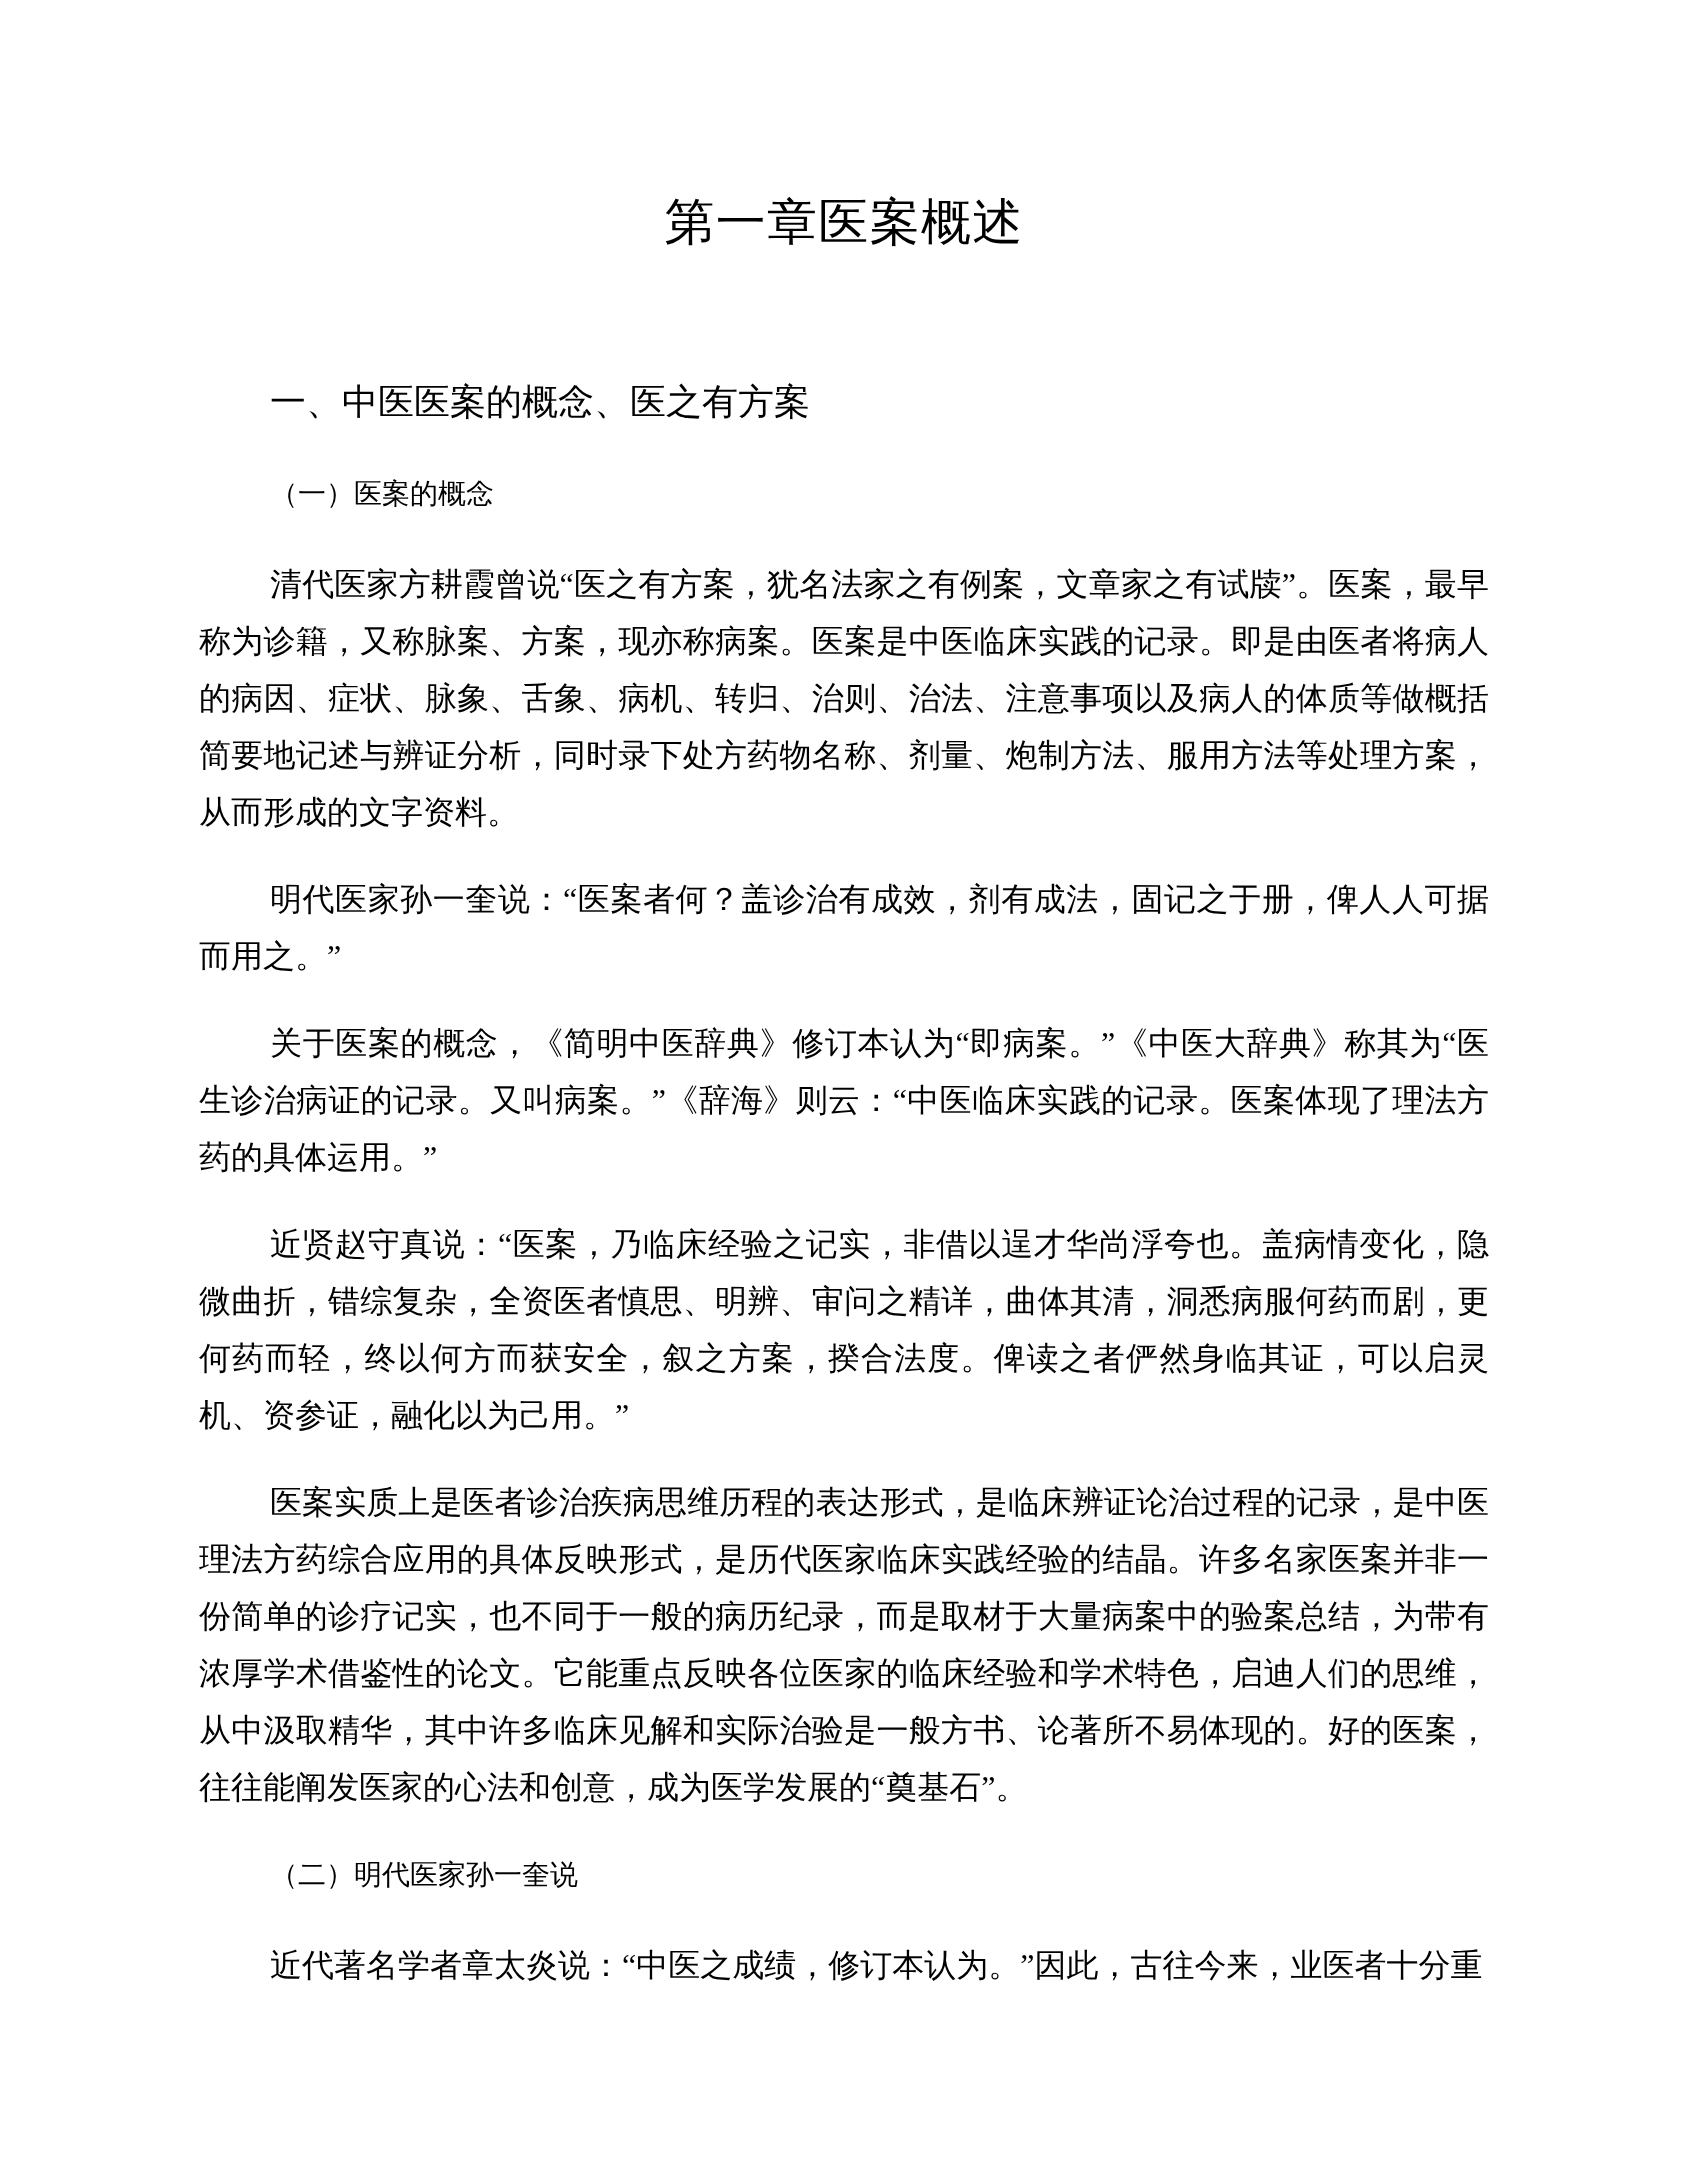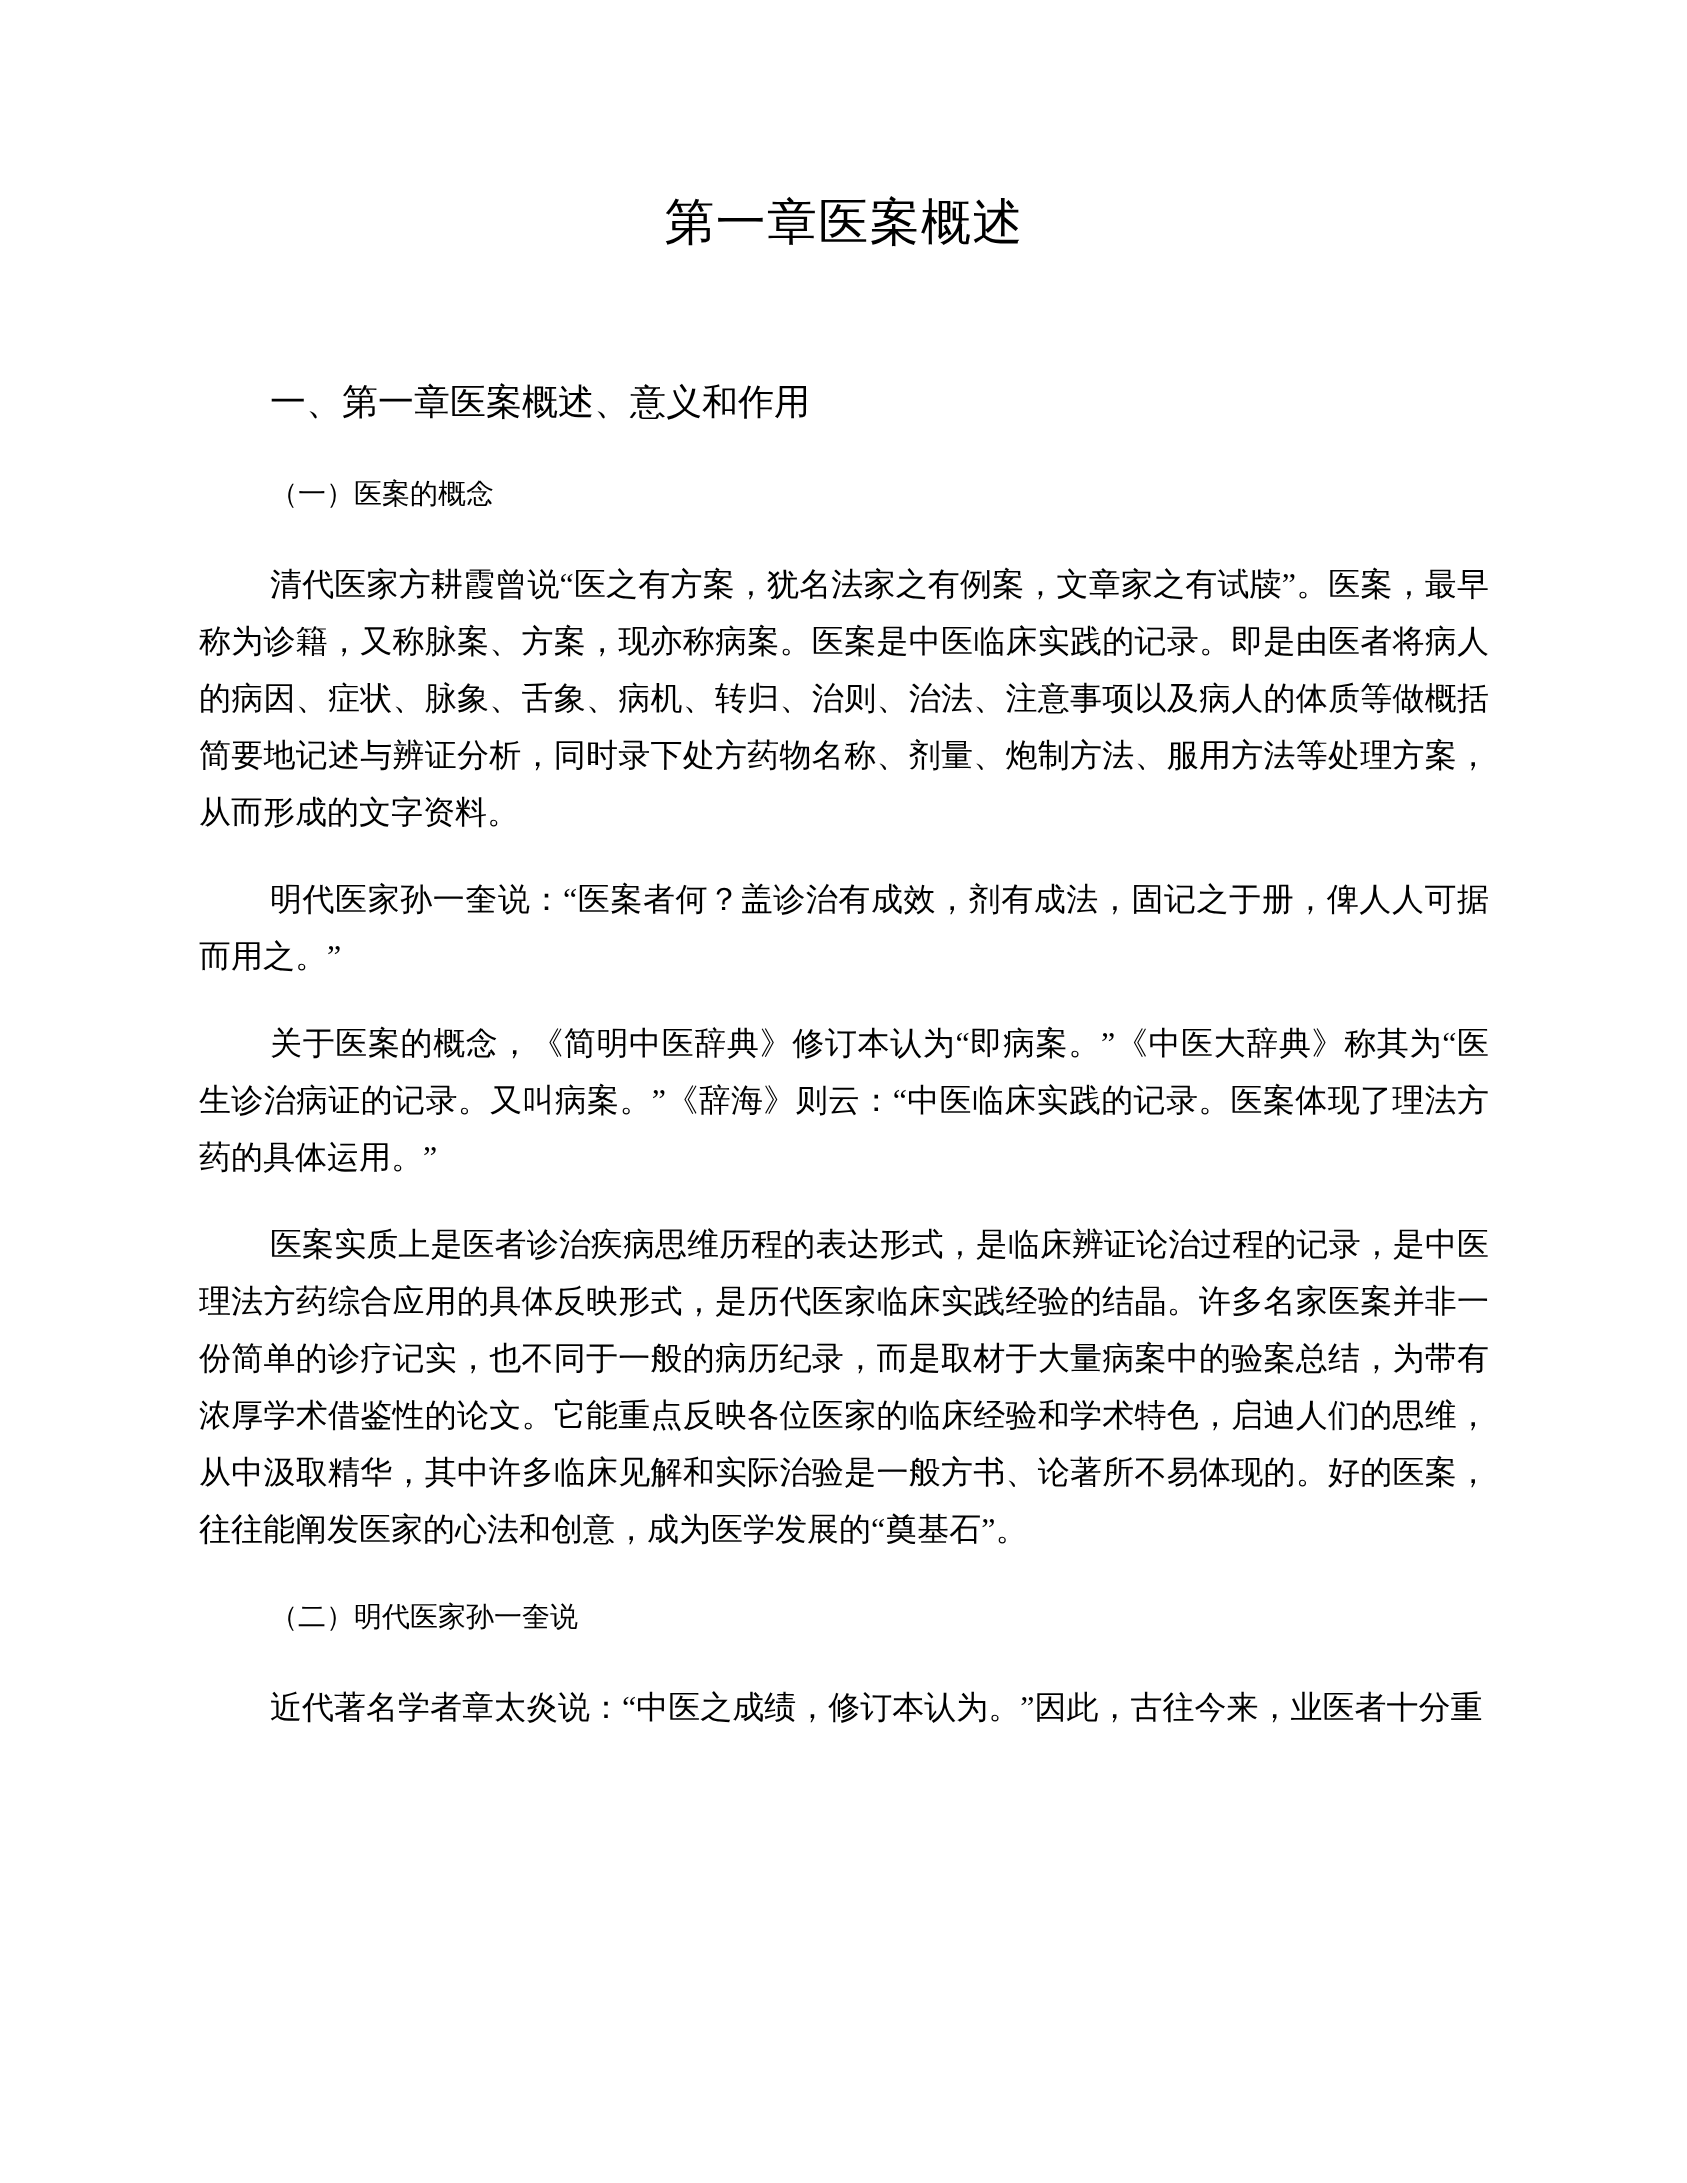--- a/index.html
+++ b/index.html
@@ -51,30 +51,31 @@
     text-align-last: left;
   }
 </style>
 </head>
 <body>
 
 <div class="page">
 
   <h1 class="doc-title">第一章医案概述</h1>
 
-  <div class="section-heading">一、第一章医案概述、意义和作用</div>
+  <div class="section-heading">一、中医医案的概念、医之有方案</div>
 
   <div class="sub-heading">（一）医案的概念</div>
 
   <p class="body-para">清代医家方耕霞曾说“医之有方案，犹名法家之有例案，文章家之有试牍”。医案，最早称为诊籍，又称脉案、方案，现亦称病案。医案是中医临床实践的记录。即是由医者将病人的病因、症状、脉象、舌象、病机、转归、治则、治法、注意事项以及病人的体质等做概括简要地记述与辨证分析，同时录下处方药物名称、剂量、炮制方法、服用方法等处理方案，从而形成的文字资料。</p>
 
   <p class="body-para">明代医家孙一奎说：“医案者何？盖诊治有成效，剂有成法，固记之于册，俾人人可据而用之。”</p>
 
   <p class="body-para">关于医案的概念，《简明中医辞典》修订本认为“即病案。”《中医大辞典》称其为“医生诊治病证的记录。又叫病案。”《辞海》则云：“中医临床实践的记录。医案体现了理法方药的具体运用。”</p>
 
+  <p class="body-para">近贤赵守真说：“医案，乃临床经验之记实，非借以逞才华尚浮夸也。盖病情变化，隐微曲折，错综复杂，全资医者慎思、明辨、审问之精详，曲体其清，洞悉病服何药而剧，更何药而轻，终以何方而获安全，叙之方案，揆合法度。俾读之者俨然身临其证，可以启灵机、资参证，融化以为己用。”</p>
 
   <p class="body-para">医案实质上是医者诊治疾病思维历程的表达形式，是临床辨证论治过程的记录，是中医理法方药综合应用的具体反映形式，是历代医家临床实践经验的结晶。许多名家医案并非一份简单的诊疗记实，也不同于一般的病历纪录，而是取材于大量病案中的验案总结，为带有浓厚学术借鉴性的论文。它能重点反映各位医家的临床经验和学术特色，启迪人们的思维，从中汲取精华，其中许多临床见解和实际治验是一般方书、论著所不易体现的。好的医案，往往能阐发医家的心法和创意，成为医学发展的“奠基石”。</p>
 
   <div class="sub-heading">（二）明代医家孙一奎说</div>
 
   <p class="body-para">近代著名学者章太炎说：“中医之成绩，修订本认为。”因此，古往今来，业医者十分重</p>
 
 </div>
 
 

